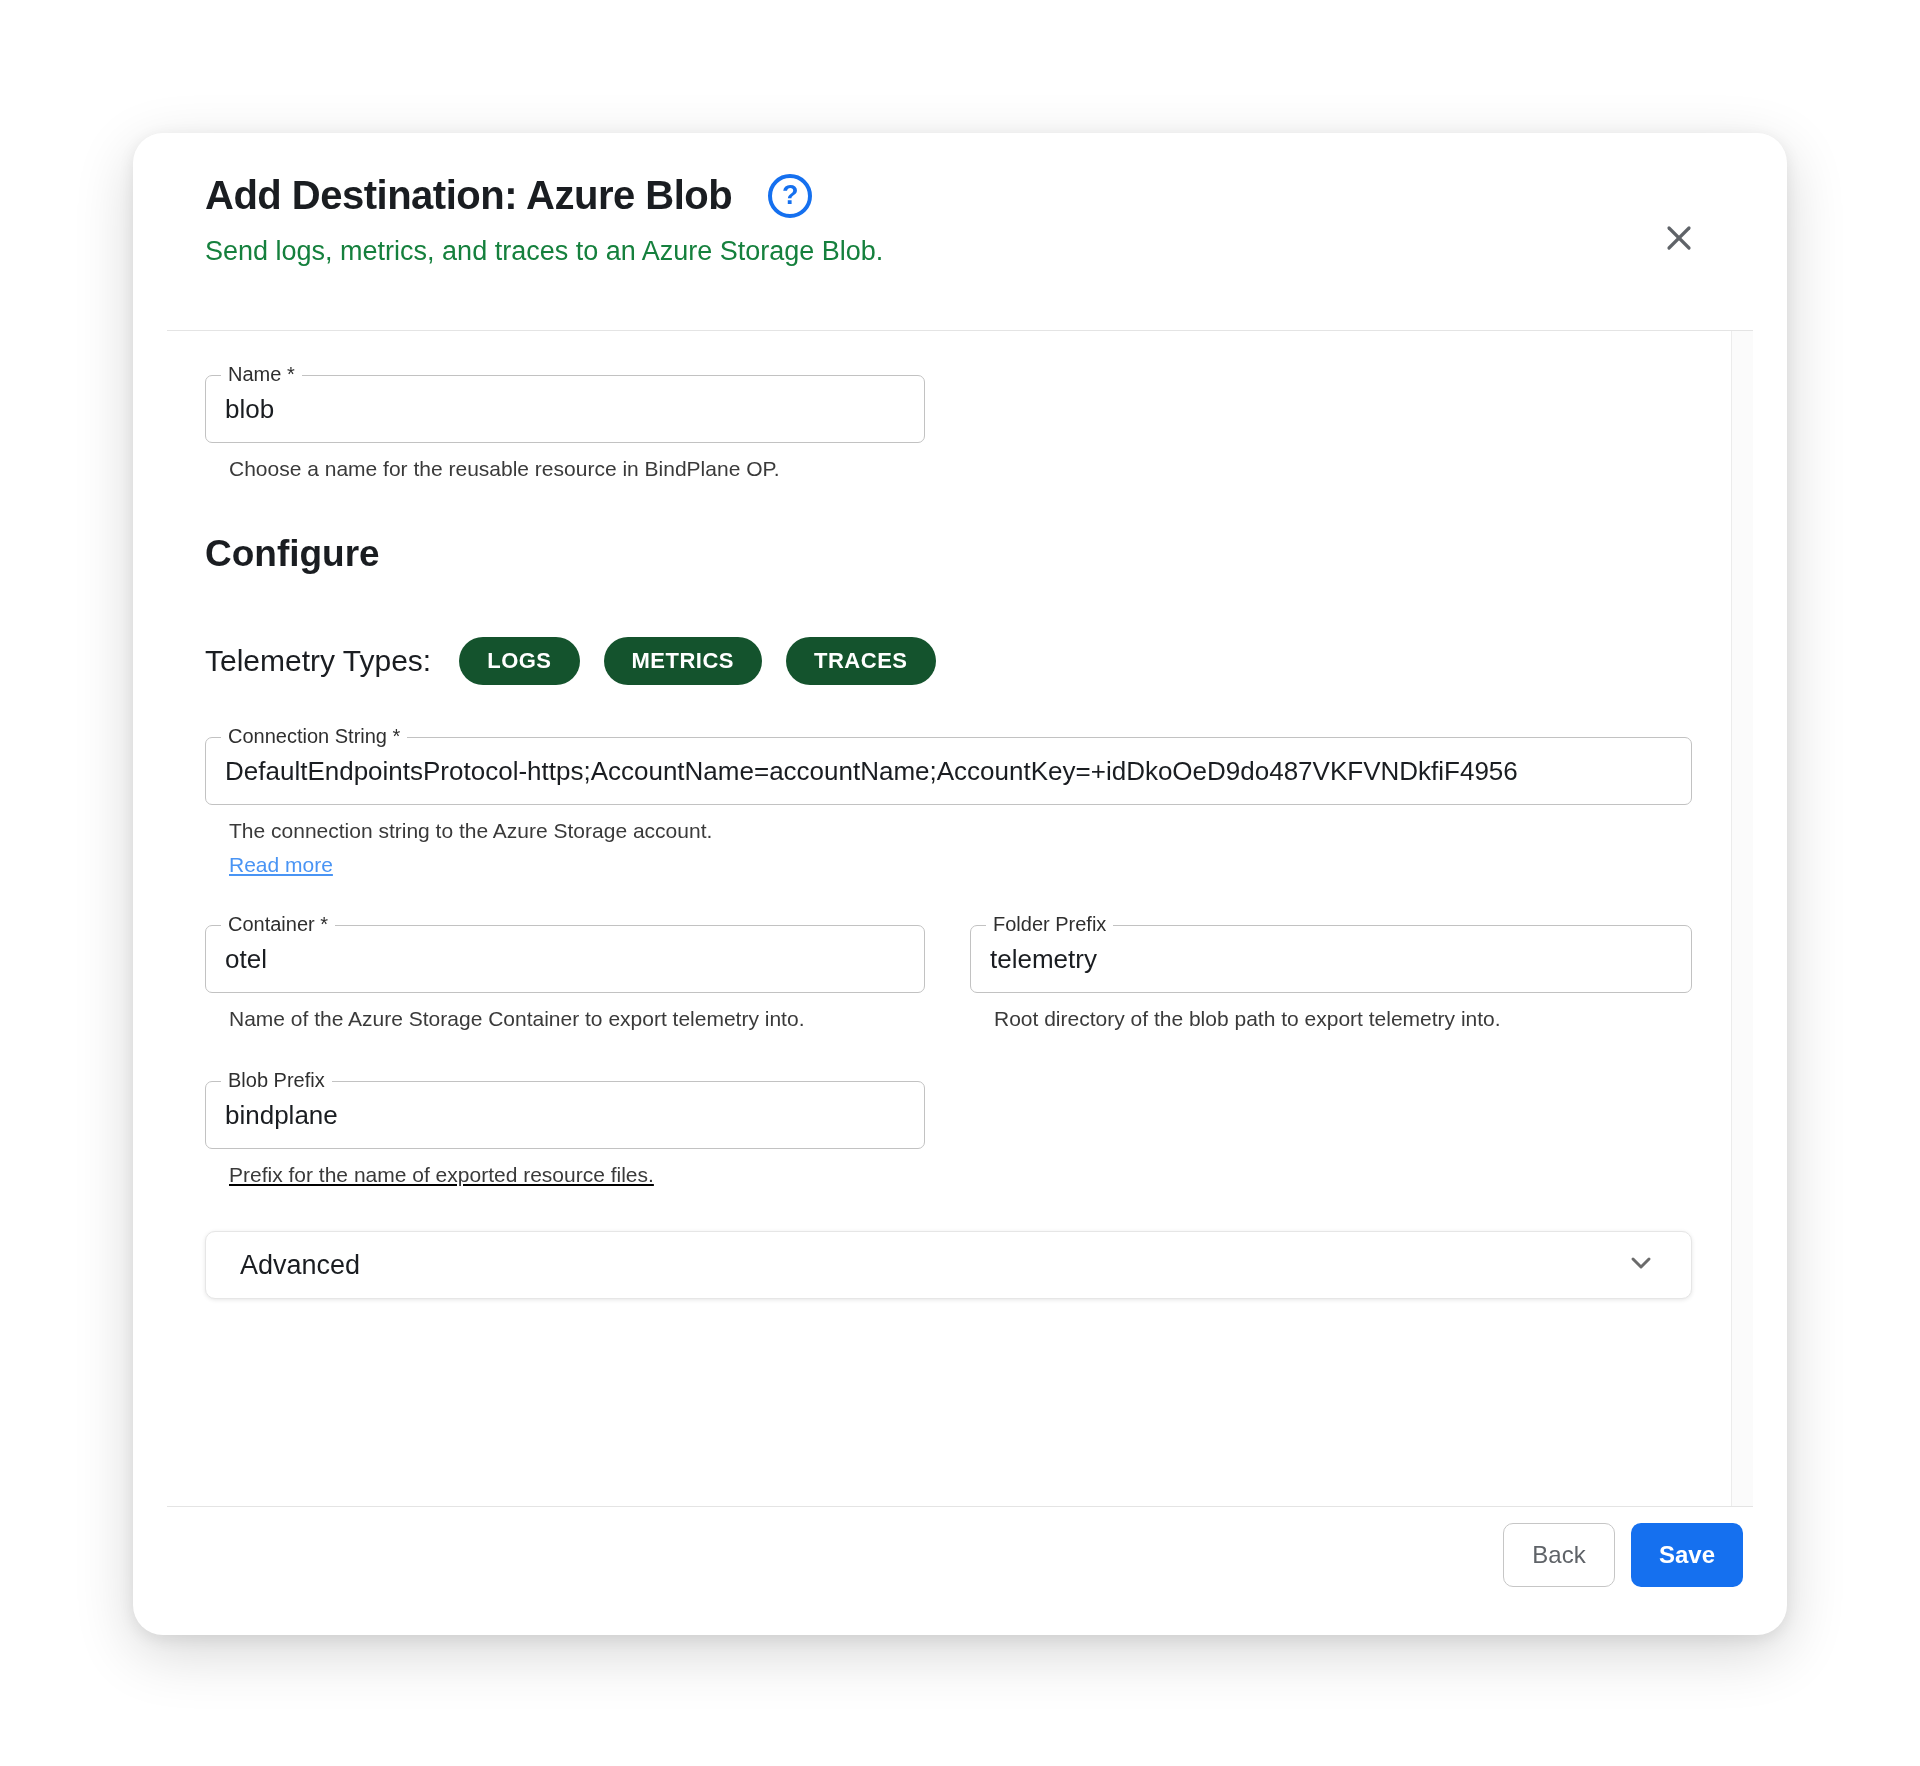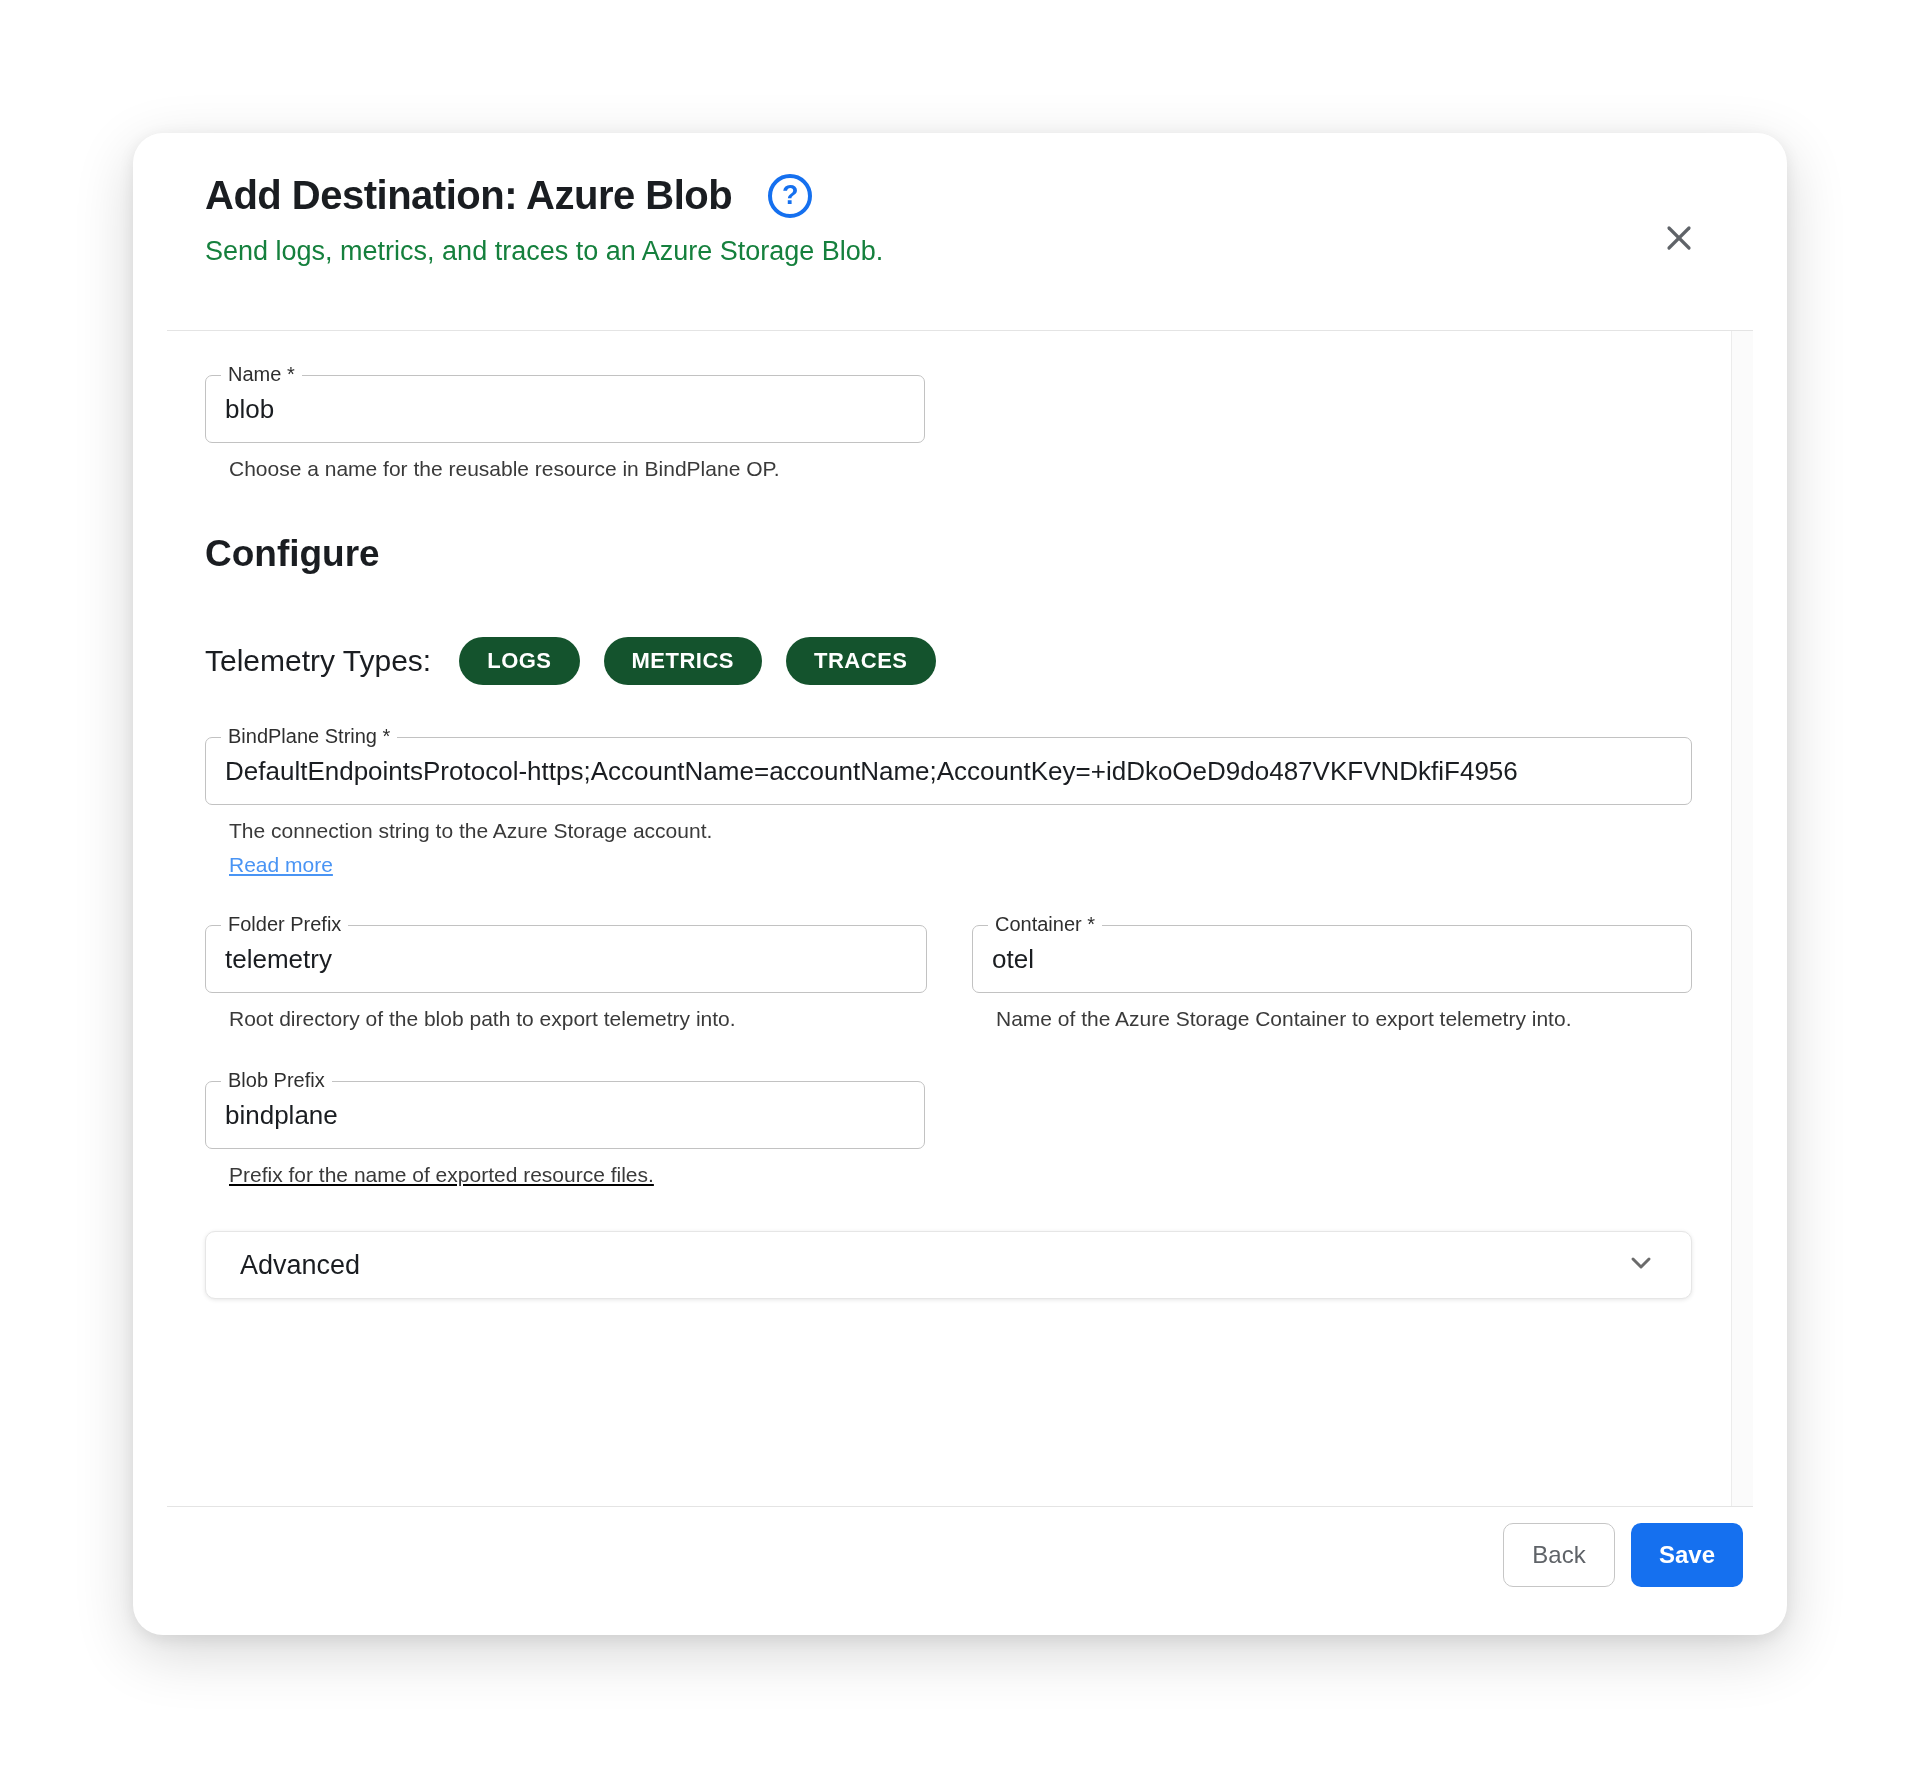--- a/index.html
+++ b/index.html
@@ -137,41 +137,41 @@
 
       <div class="telemetry-row">
         <span class="telemetry-label">Telemetry Types:</span>
         <button class="chip">LOGS</button>
         <button class="chip">METRICS</button>
         <button class="chip">TRACES</button>
       </div>
 
       <div class="conn-group">
         <div class="field w-full">
-          <span class="float-label">BindPlane String *</span>
+          <span class="float-label">Connection String *</span>
           <input type="text" value="DefaultEndpointsProtocol-https;AccountName=accountName;AccountKey=+idDkoOeD9do487VKFVNDkfiF4956" style="">
         </div>
         <div class="helper">The connection string to the Azure Storage account.</div>
         <a class="read-more">Read more</a>
       </div>
 
       <div class="two-col">
         <div>
+          <div class="field w-col-l">
+            <span class="float-label">Container *</span>
+            <input type="text" value="otel" style="">
+          </div>
+          <div class="helper w-col-l">Name of the Azure Storage Container to export telemetry into.</div>
+        </div>
+        <div>
           <div class="field w-col-r">
             <span class="float-label">Folder Prefix</span>
             <input type="text" value="telemetry" style="">
           </div>
           <div class="helper w-col-r">Root directory of the blob path to export telemetry into.</div>
-        </div>
-        <div>
-          <div class="field w-col-l">
-            <span class="float-label">Container *</span>
-            <input type="text" value="otel" style="">
-          </div>
-          <div class="helper w-col-l">Name of the Azure Storage Container to export telemetry into.</div>
         </div>
       </div>
 
       <div class="blob-row">
         <div class="field w-col-l">
           <span class="float-label">Blob Prefix</span>
           <input type="text" value="bindplane" style="">
         </div>
         <div class="helper w-col-l">Prefix for the name of exported resource files.</div>
       </div>

